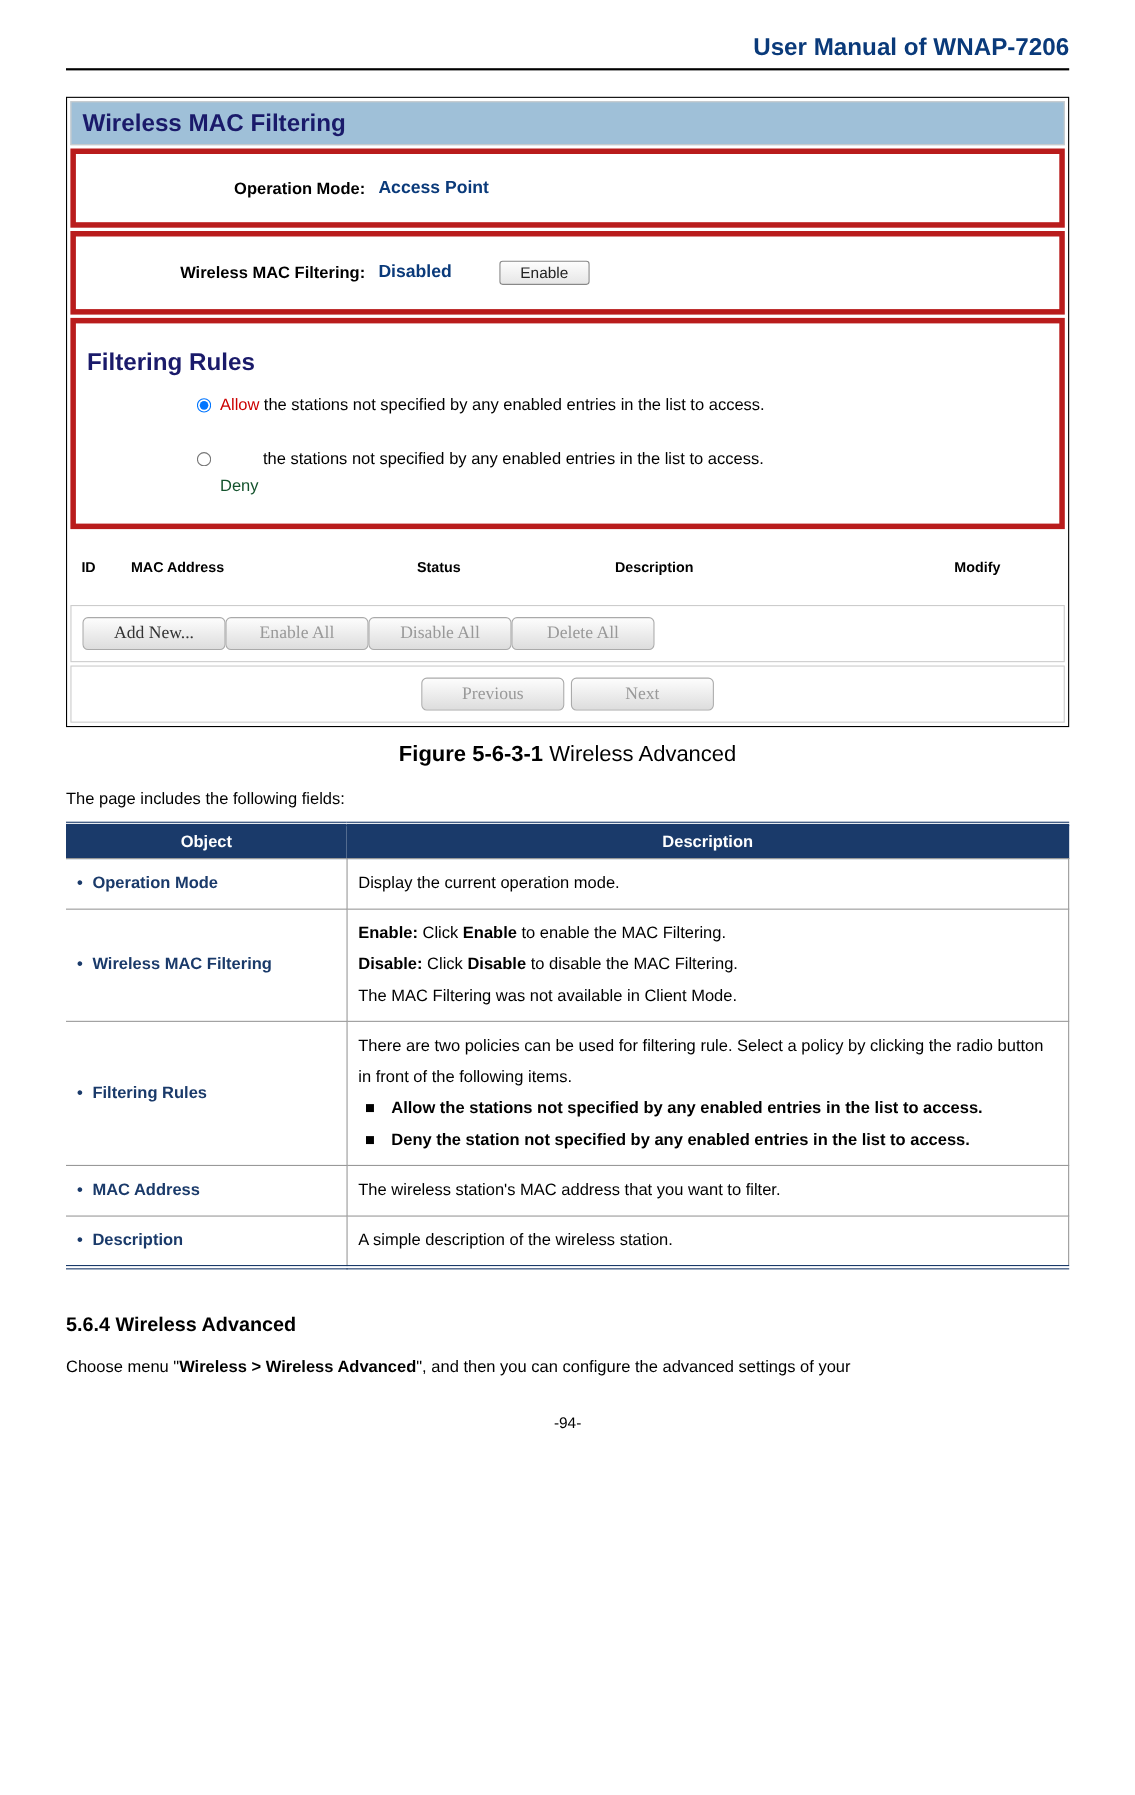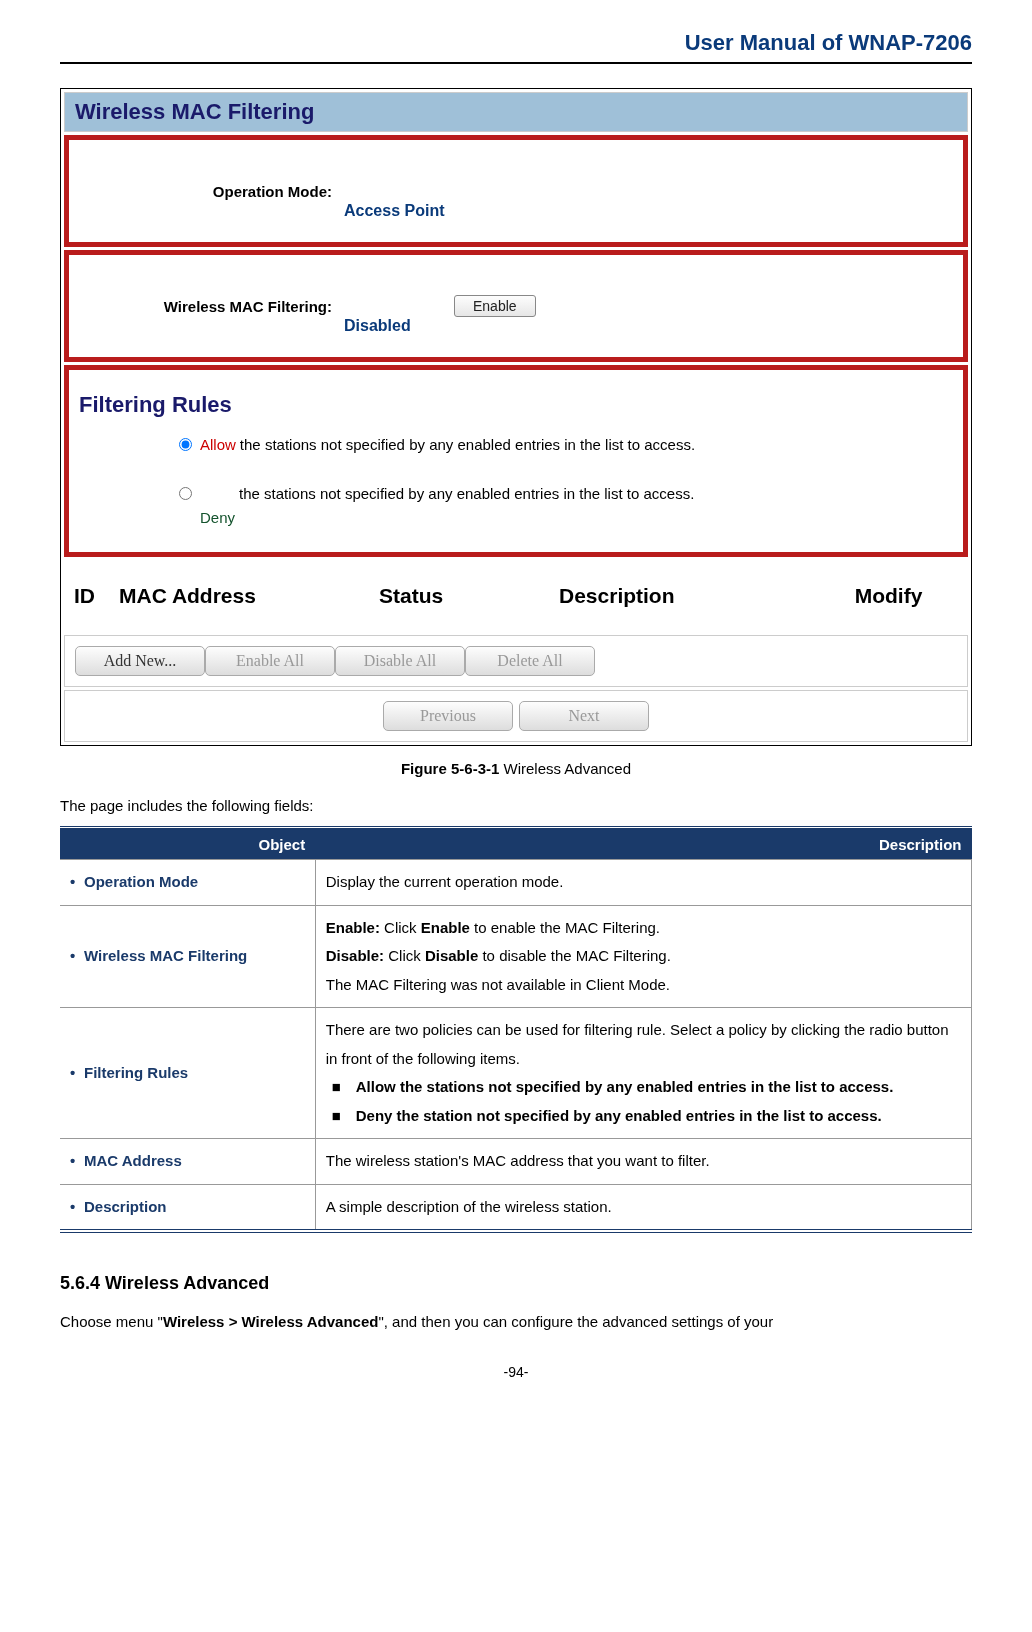--- a/index.html
+++ b/index.html
@@ -46,21 +46,20 @@
     width: 265px;
     text-align: right;
     font-weight: bold;
     font-size: 15px;
     padding-right: 12px;
   }
   .value-blue {
     color: #0a3a7a;
     font-weight: bold;
     font-size: 16px;
-    margin-top: 40px;
   }
   .btn {
     border: 1px solid #888;
     background: linear-gradient(#fdfdfd,#e6e6e6);
     padding: 2px 18px;
     font-size: 14px;
     border-radius: 3px;
     color: #222;
     font-family: inherit;
     cursor: pointer;
@@ -76,21 +75,21 @@
     align-items: center;
     padding: 4px 0 4px 100px;
     font-size: 15px;
   }
   .radio-row input { margin-right: 8px; }
   .allow { color: #c00; margin-right: 4px; }
   .deny  { color: #14532d; margin-right: 4px; margin-top: 48px; }
   .table-head {
     display: flex;
     font-weight: bold;
-    font-size: 21px;
+    font-size: 13px;
     padding: 24px 10px 24px 10px;
     margin: 3px;
   }
   .th-id { width: 45px; }
   .th-mac { width: 260px; }
   .th-status { width: 180px; }
   .th-desc { width: 260px; }
   .th-modify { flex: 1; text-align: center; }
   .btn-row {
     border: 1px solid #ccc;
@@ -114,37 +113,37 @@
     font-size: 16px;
     border-radius: 5px;
     font-family: "Times New Roman", serif;
     cursor: pointer;
     text-align: center;
   }
   .big-btn.disabled { color: #999; cursor: default; }
   .caption {
     text-align: center;
     margin: 14px 0 20px 0;
-    font-size: 15px;
+    font-size: 20px;
   }
   .caption b { font-weight: bold; }
   .intro { margin-bottom: 12px; font-size: 15px; }
 
   .fields-table {
     width: 100%;
     border-collapse: collapse;
     border-top: 4px double #1a3a6a;
     border-bottom: 4px double #1a3a6a;
     margin-bottom: 40px;
     font-size: 15px;
   }
   .fields-table th {
     background: #1a3a6a;
     color: #fff;
-    text-align: right;
+    text-align: center;
     padding: 6px 10px;
     font-weight: bold;
   }
   .fields-table td {
     border: 1px solid #999;
     border-left: none;
     padding: 8px 10px;
     vertical-align: middle;
     line-height: 1.9;
   }

